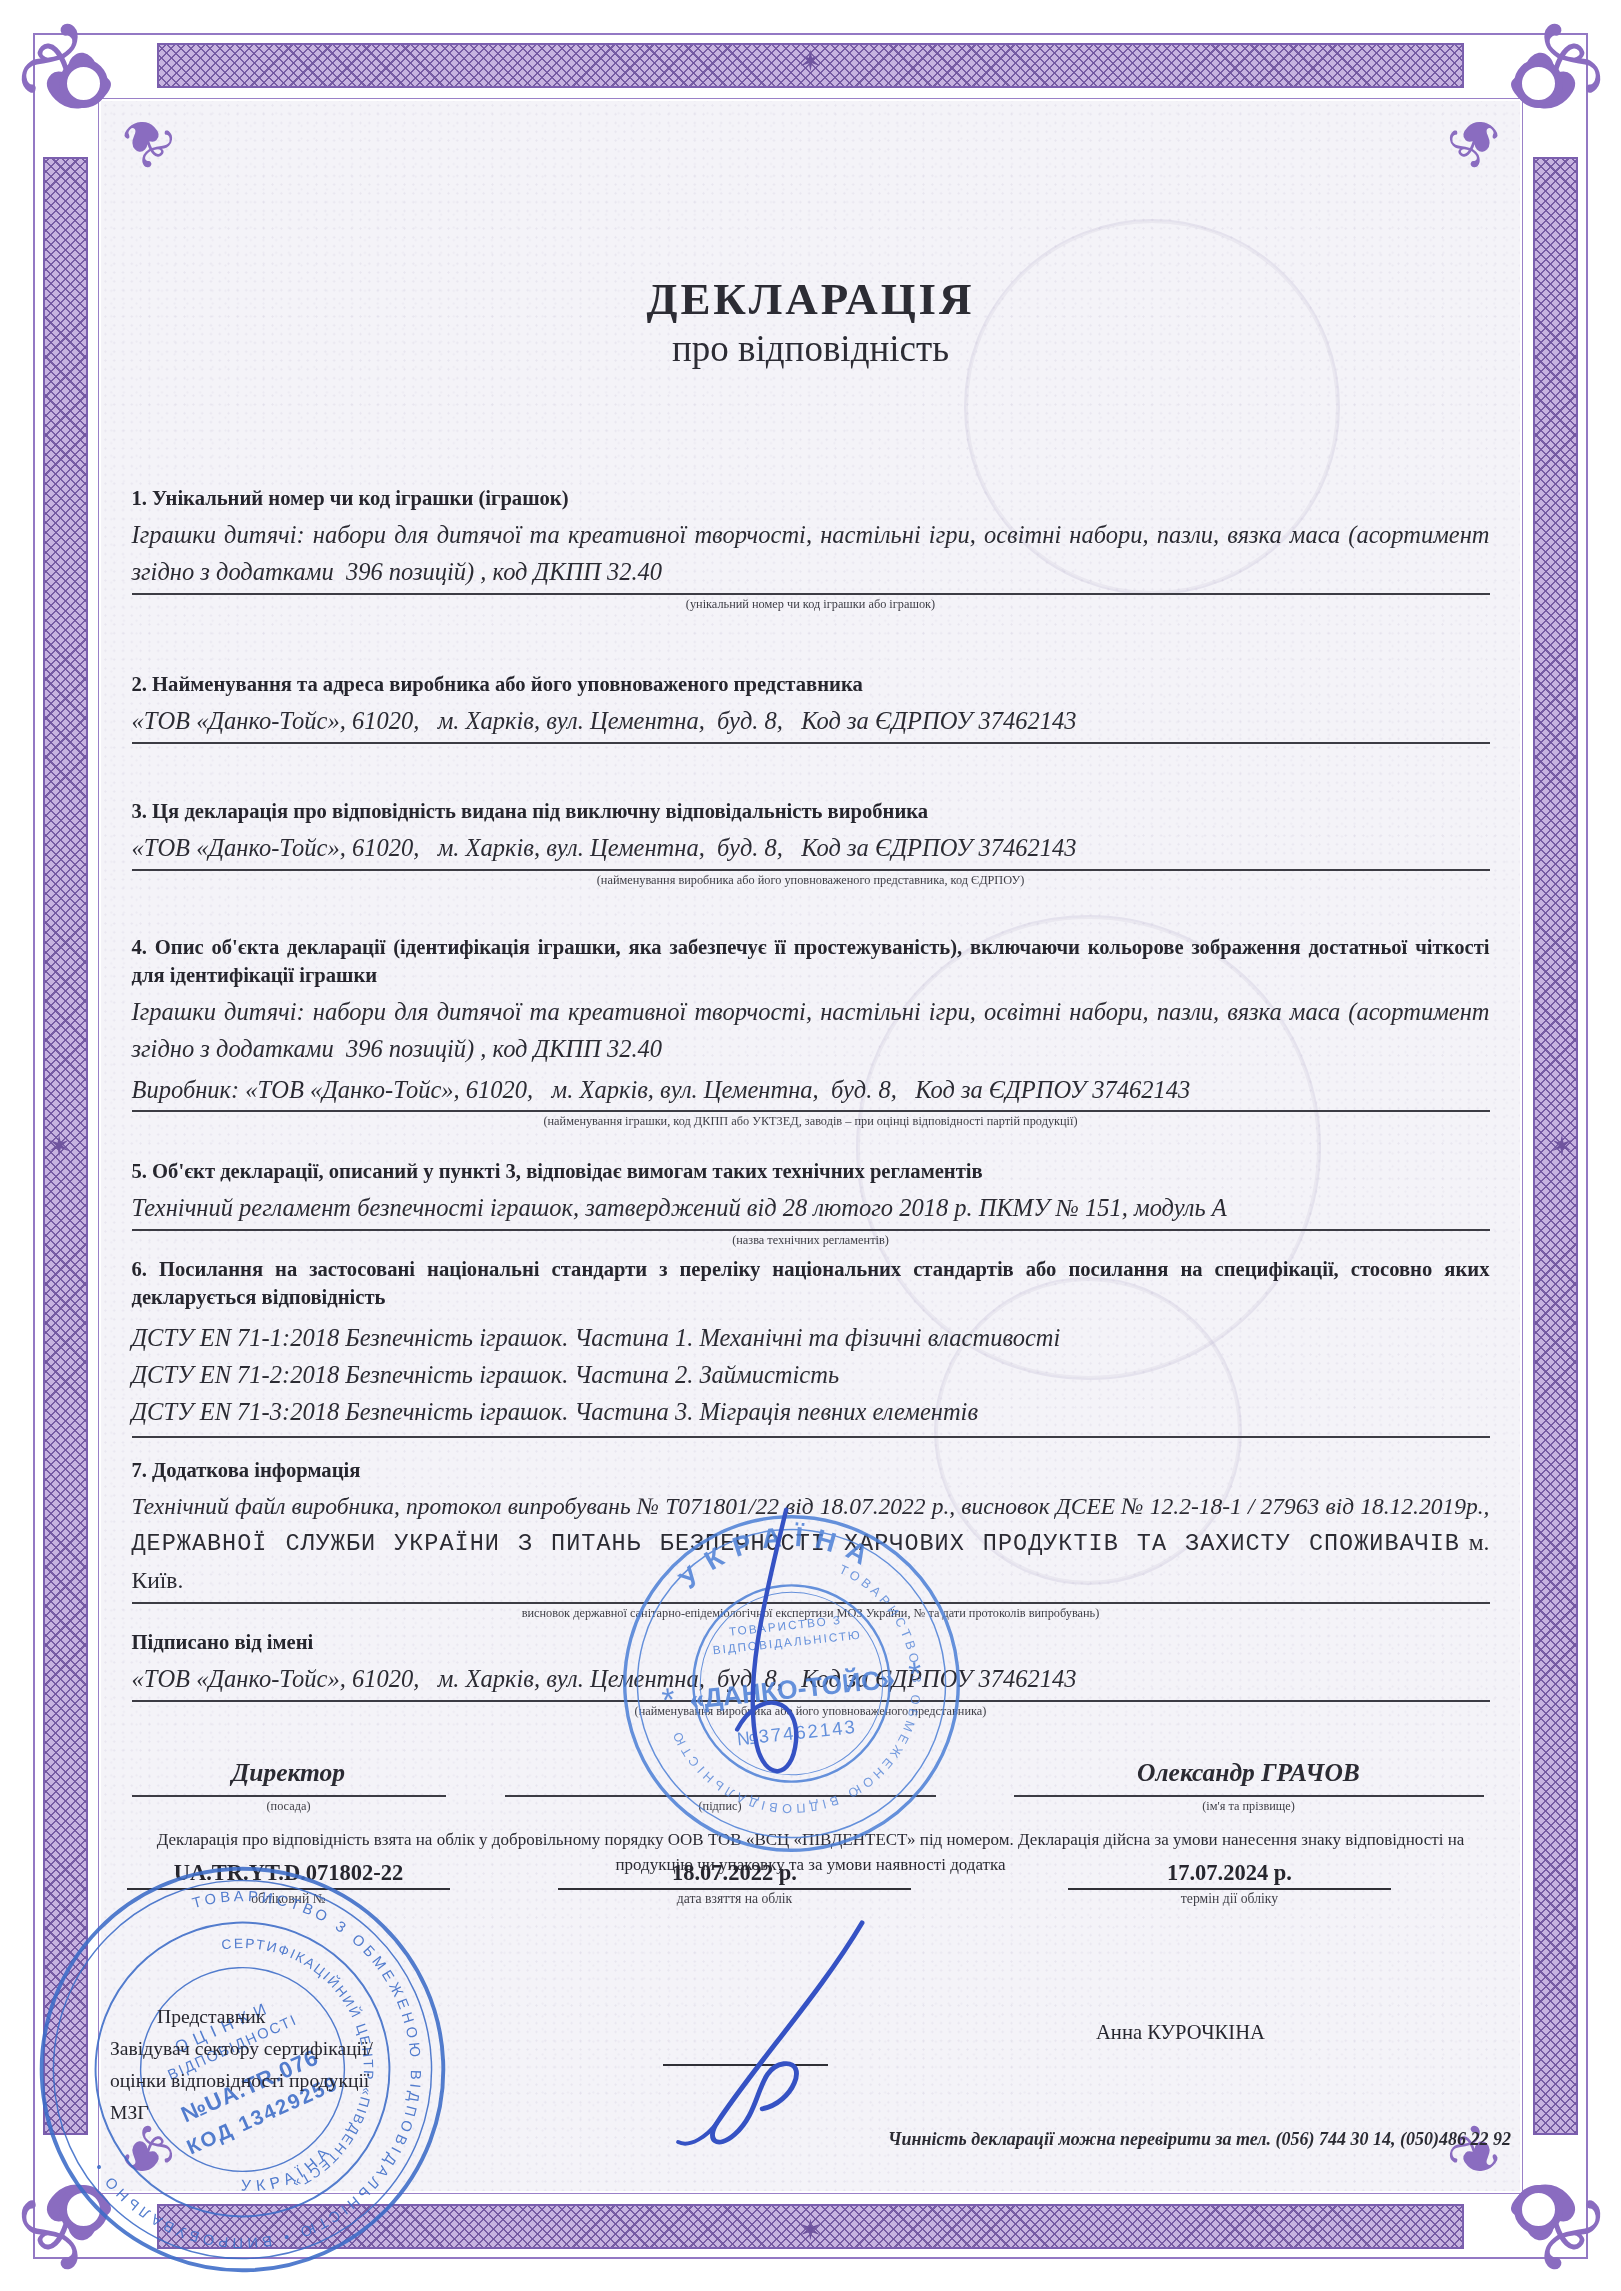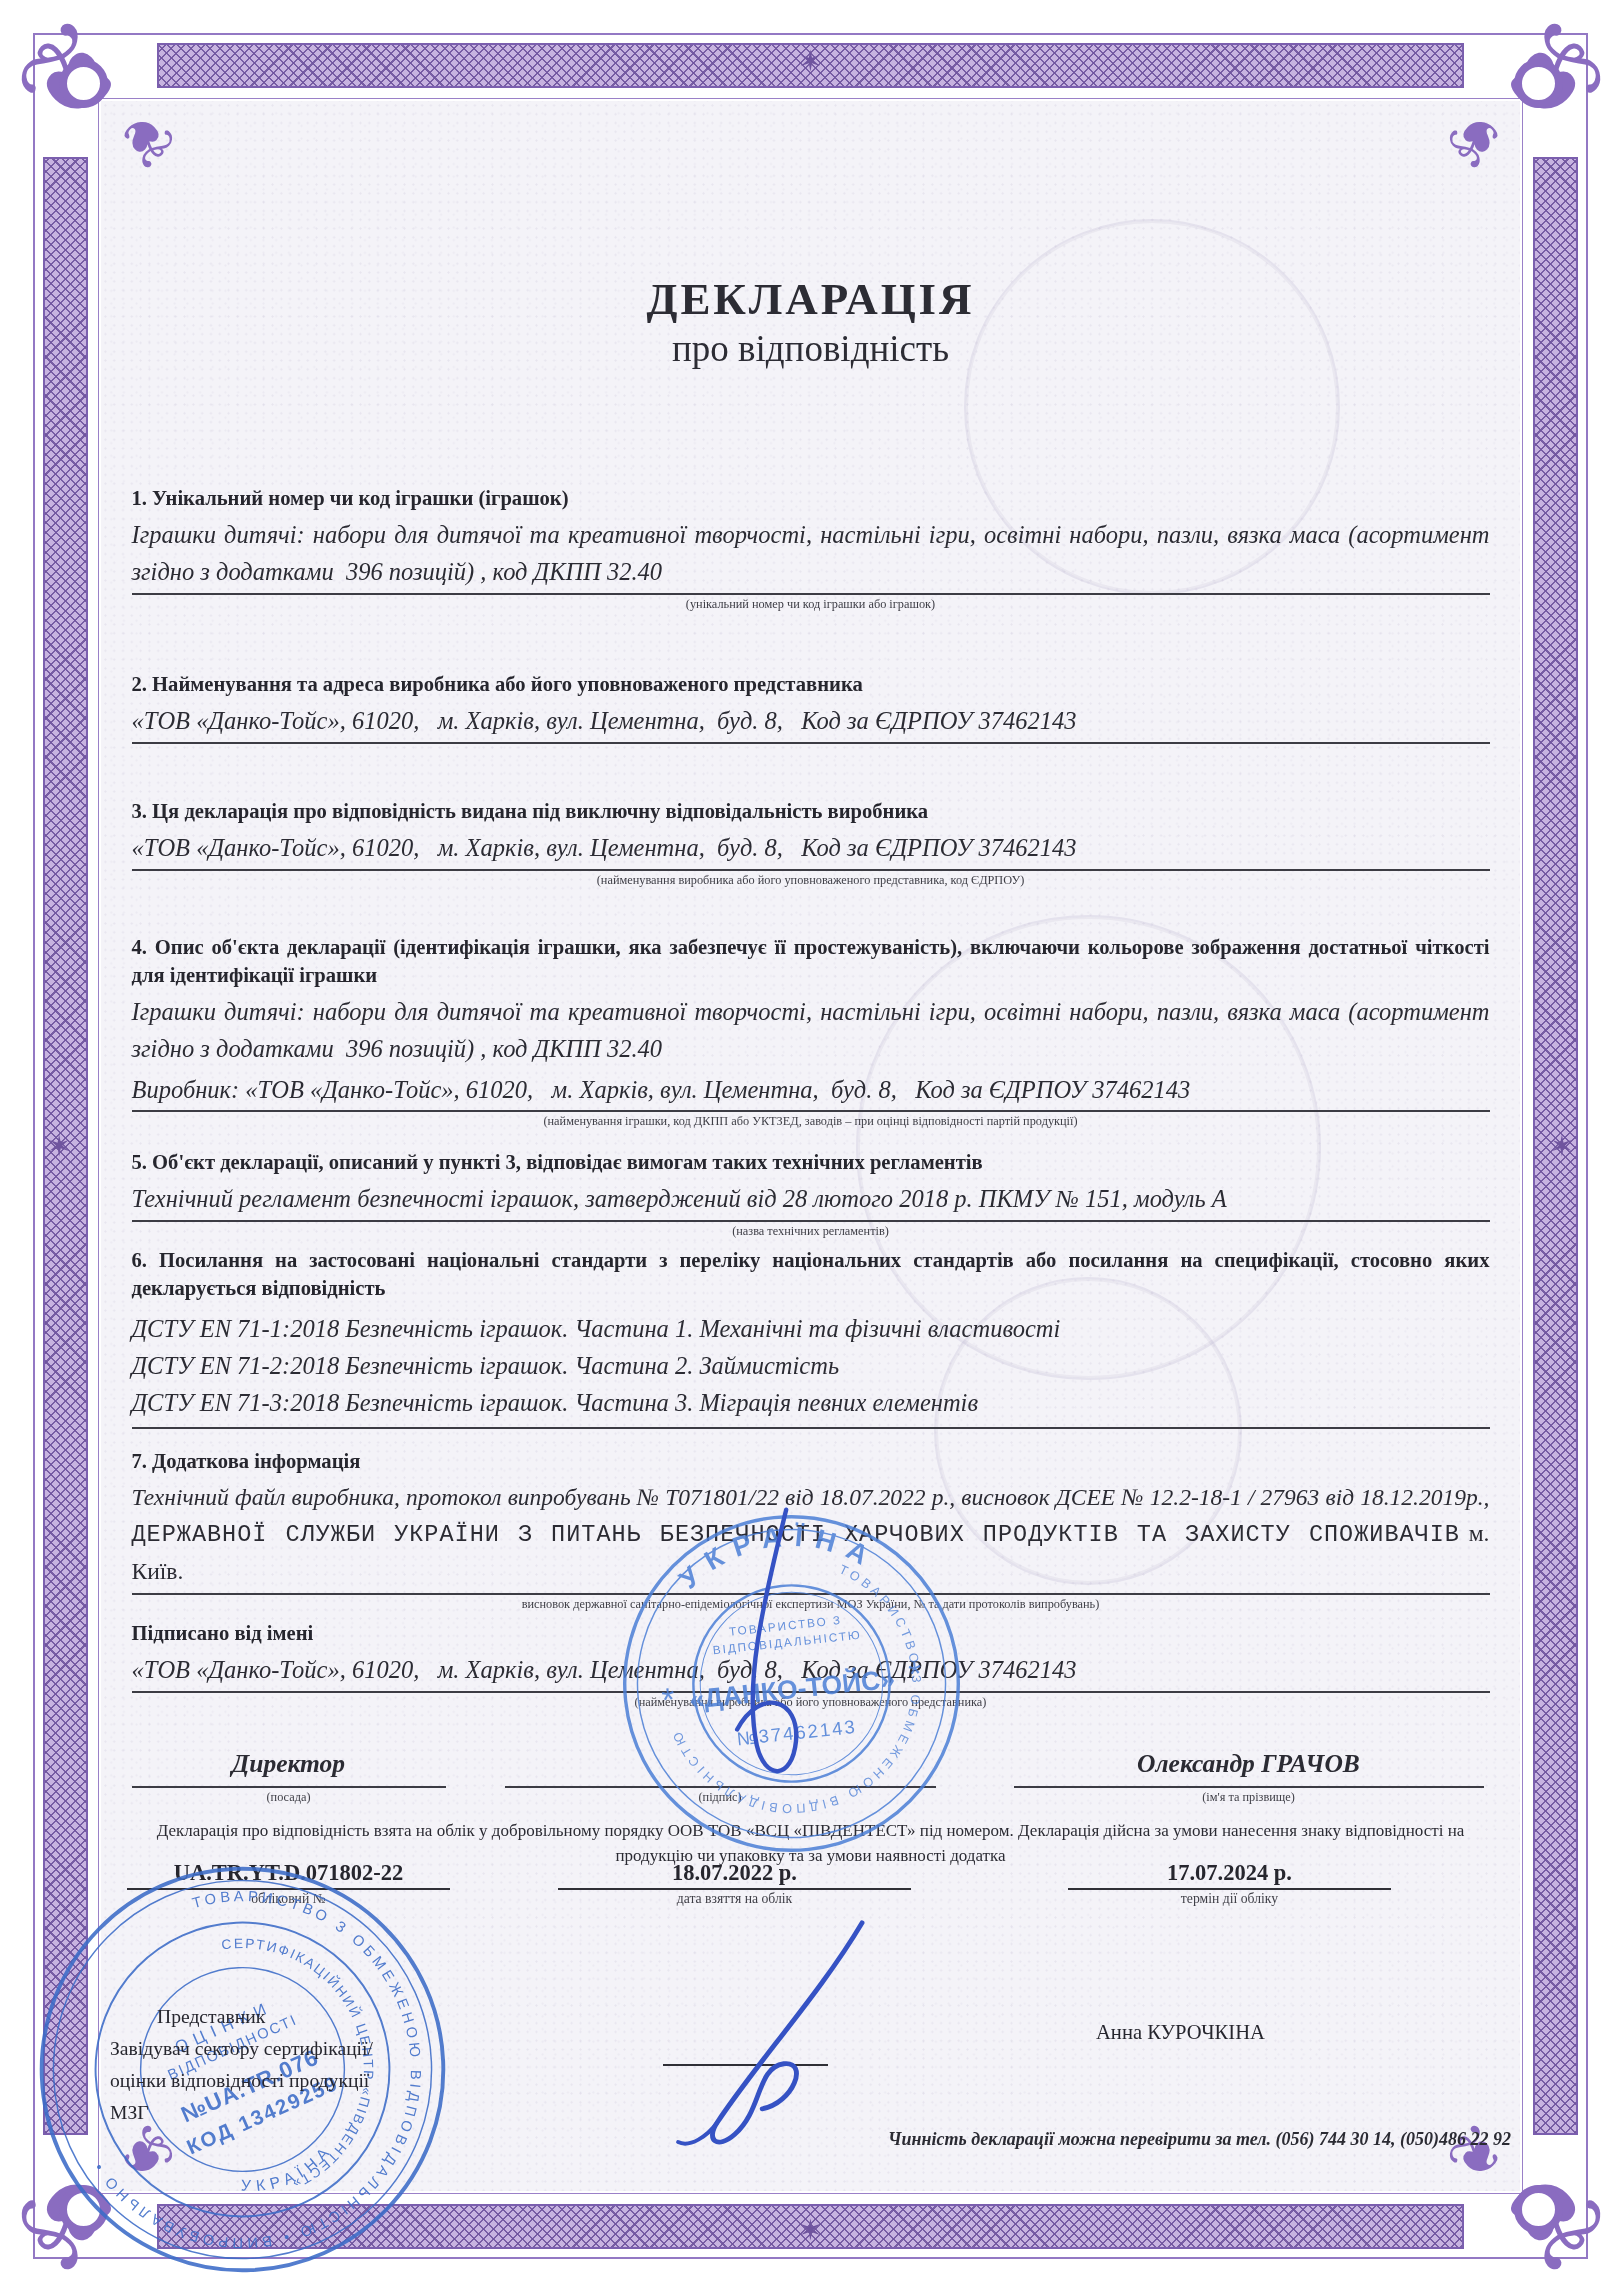--- a/index.html
+++ b/index.html
@@ -50,21 +50,21 @@
     padding:0 25.5px;}
   .title-block{margin-top:172px;text-align:center;}
   .t1{font-size:45px;font-weight:bold;letter-spacing:2.9px;color:#2c2c34;}
   .t2{font-size:37px;margin-top:2px;color:#2c2c34;}
   h3{margin:0;font-size:20.6px;font-weight:bold;color:#26262e;line-height:28px;text-align:justify;}
   .val{margin:3.9px 0 0 0;font-style:italic;font-size:24.5px;line-height:37px;color:#2b2b33;
     white-space:pre-wrap;text-align:justify;}
   .entry{border-bottom:2px solid #3c3c44;padding-bottom:2.9px;}
   .cap{text-align:center;font-size:12.3px;color:#3e3e46;margin-top:2px;line-height:14.7px;}
   .s1{margin-top:114px;} .s2{margin-top:59px;} .s3{margin-top:53px;}
-  .s4{margin-top:45px;} .s5{margin-top:19px;} .s6{margin-top:7.8px;} .s7{margin-top:17.6px;}
+  .s4{margin-top:45px;} .s5{margin-top:28px;} .s6{margin-top:7.8px;} .s7{margin-top:17.6px;}
   .s6-lines{border-bottom:2px solid #3c3c44;padding-bottom:5.9px;}
   .s7 .mix{margin:3.9px 0 0 0;font-size:23.5px;line-height:36px;text-align:justify;
     border-bottom:2px solid #3c3c44;padding-bottom:3.9px;color:#2b2b33;}
   .s7 .it{font-style:italic;}
   .s7 .caps{font-style:normal;letter-spacing:1px;font-family:Liberation Mono, monospace;}
   .signed{margin-top:7.8px;}
   .signed h3{font-size:20.6px;}
   
   .sigrow{display:flex;margin-top:39px;}
   .sigrow .col{text-align:center;}

